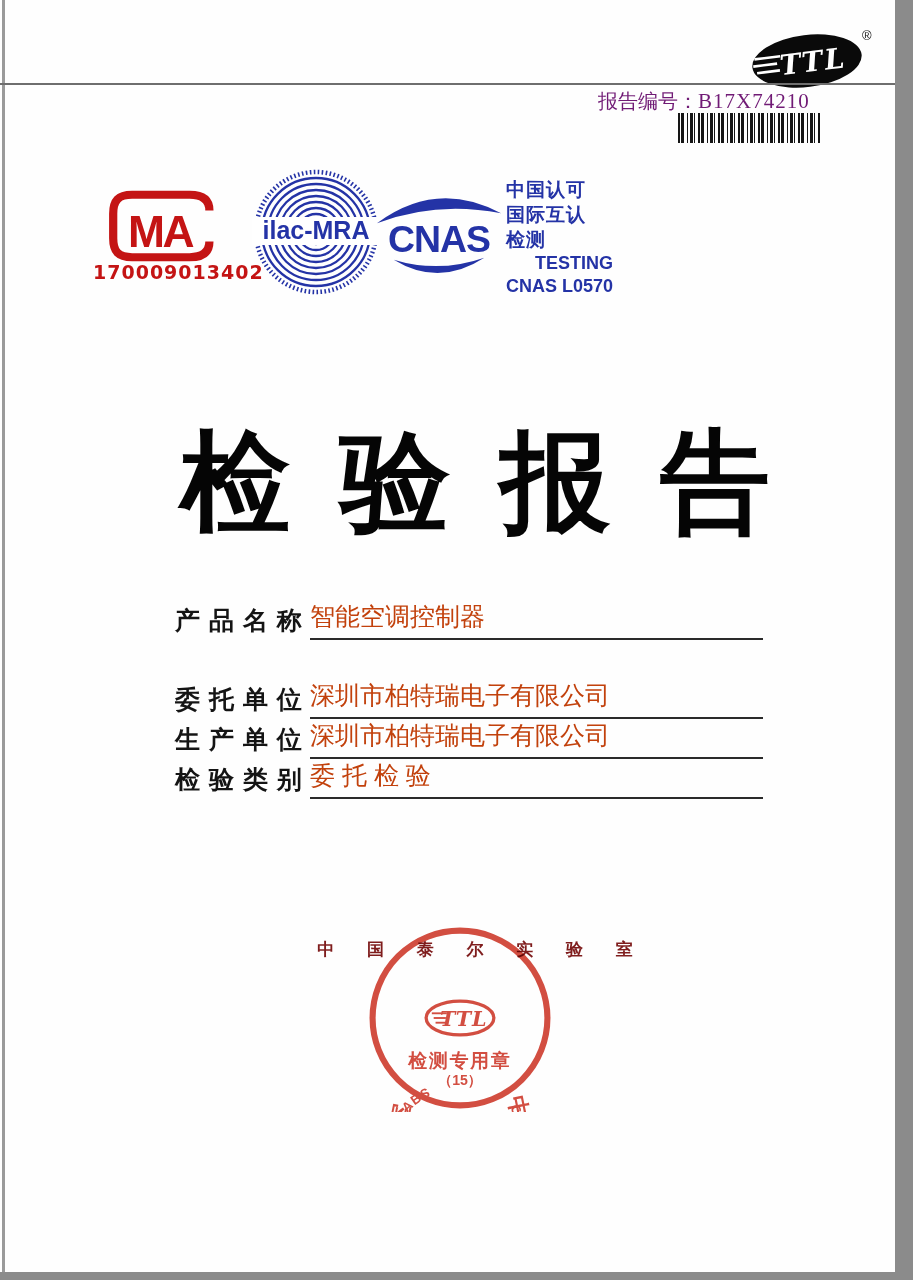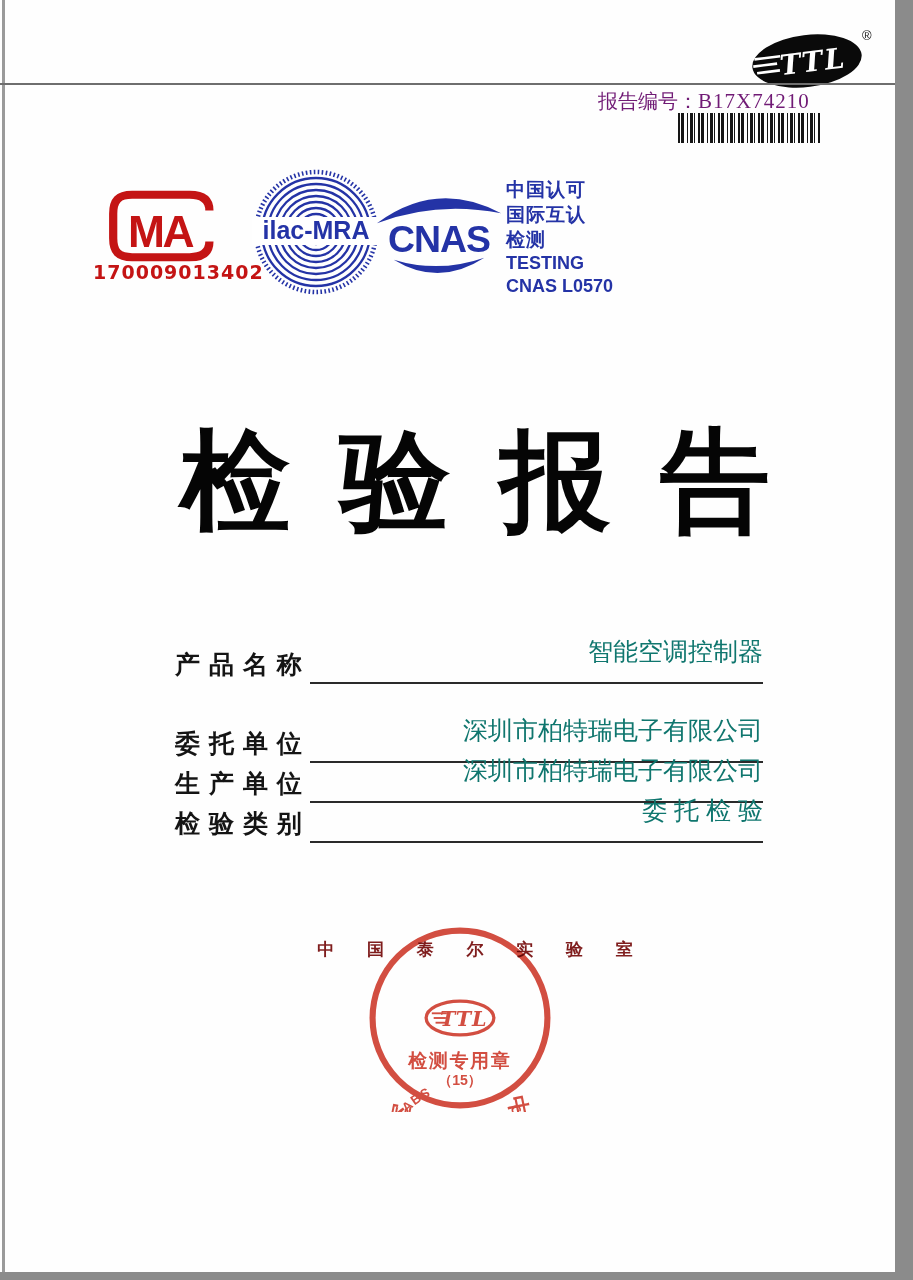--- a/index.html
+++ b/index.html
@@ -27,33 +27,33 @@
       #161616 9px 10px,#fff 10px 12px,#161616 12px 15px,#fff 15px 16px,#161616 16px 17px,#fff 17px 20px);}
 
   
   .cma-svg{position:absolute;left:97px;top:189px;width:136px;height:74px;}
   .cma-number{position:absolute;left:93px;top:261px;width:144px;text-align:center;
       color:var(--cma-red);font-weight:700;font-size:19px;letter-spacing:1px;font-family:"DejaVu Sans",sans-serif;}
   .ilac-svg{position:absolute;left:250px;top:166px;width:132px;height:132px;}
   .cnas-svg{position:absolute;left:374px;top:190px;width:130px;height:92px;}
   .cnas-lines{position:absolute;left:506px;top:177px;color:var(--cert-blue);font-weight:700;}
   .cnas-lines .zh{font-size:19px;line-height:25px;letter-spacing:1px;}
-  .cnas-lines .en{font-size:18px;line-height:23px;font-family:"Liberation Sans",sans-serif;}
+  .cnas-lines .en{font-size:18px;line-height:23px;font-family:"Liberation Sans",sans-serif;text-align:right;}
 
   
   .big-title{position:absolute;left:55px;top:416px;width:840px;text-align:center;
-     font-family:Liberation Serif, serif;font-weight:900;font-size:110px;line-height:1.2;
+     font-family:Liberation Sans, sans-serif;font-weight:900;font-size:110px;line-height:1.2;
      letter-spacing:50px;padding-left:50px;box-sizing:border-box;color:#050505;white-space:nowrap;}
 
   
-  .field-row{position:absolute;left:175px;width:588px;height:38px;display:flex;align-items:flex-end;margin-top:44px;}
+  .field-row{position:absolute;left:175px;width:588px;height:38px;display:flex;align-items:flex-end;}
   .field-label{width:135px;font-size:25px;font-weight:600;letter-spacing:1px;color:#141414;
      padding-bottom:3px;white-space:nowrap;}
-  .field-value{flex:1;border-bottom:2px solid #2a2a2a;text-align:right;font-size:25px;font-weight:500;
-     padding-bottom:14px;color:#0f766e;white-space:nowrap;}
+  .field-value{flex:1;border-bottom:2px solid #2a2a2a;text-align:left;font-size:25px;font-weight:500;
+     padding-bottom:5px;color:#c2410c;white-space:nowrap;}
   .field-value.latin{font-family:"Liberation Serif",serif;font-size:26px;font-weight:600;}
 
   
   .footer-lab{position:absolute;left:55px;top:938px;width:840px;text-align:center;
      font-size:17px;font-weight:600;letter-spacing:14px;padding-left:14px;box-sizing:border-box;color:#7f1d1d;}
   .stamp{position:absolute;left:366px;top:924px;width:188px;height:188px;
      mix-blend-mode:multiply;opacity:0.9;}
   .stamp text{fill:var(--stamp-red);}
   .stamp .ring-text{font-family:"Liberation Sans",sans-serif;font-size:14px;font-weight:700;letter-spacing:1px;}
   .stamp .arc-text{font-size:24px;font-weight:700;letter-spacing:9px;}

